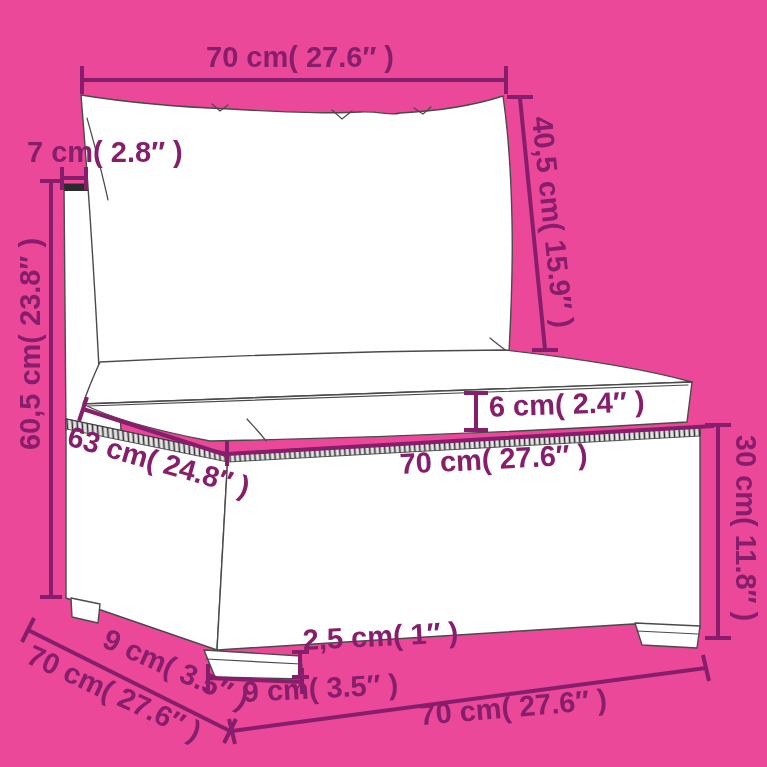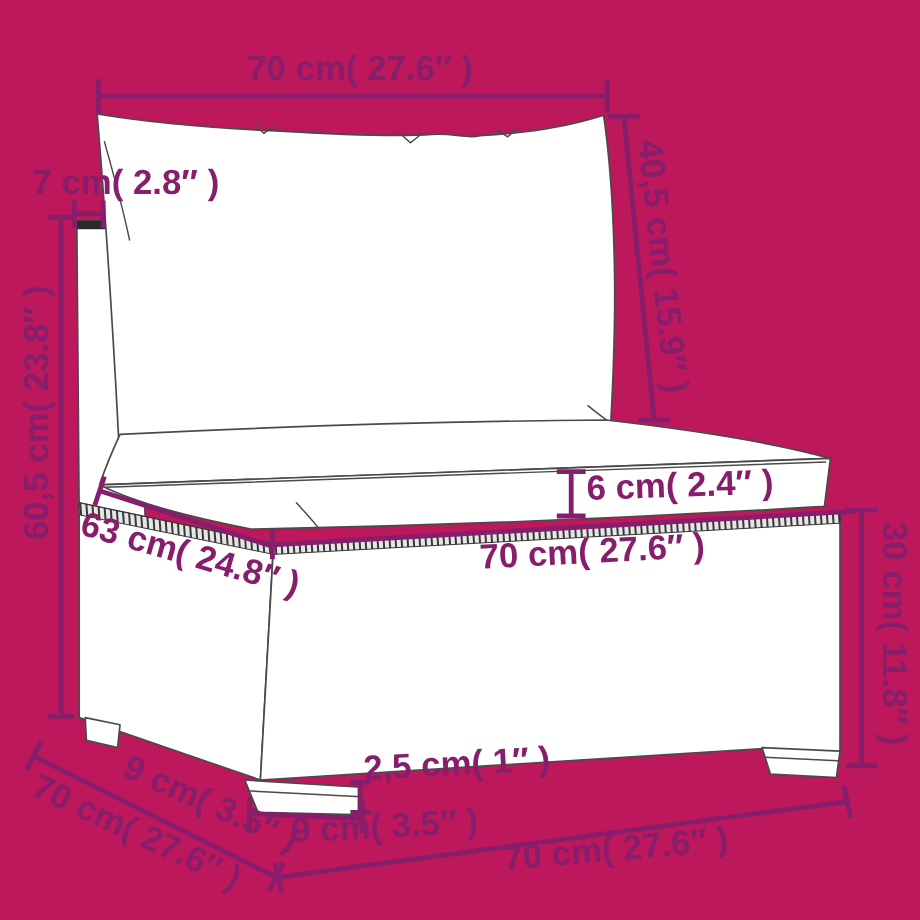--- a/index.html
+++ b/index.html
@@ -1,16 +1,16 @@
 <!DOCTYPE html>
 <html><head>
 <meta charset="utf-8">
 <style>
   html,body{margin:0;padding:0;background:#fff;}
-  .stage{position:relative;width:767px;height:767px;background:#be185d;overflow:hidden;}
+  .stage{position:relative;width:767px;height:767px;background:#ec4899;overflow:hidden;}
   svg{display:block;}
   .dim-text{font-family:"Liberation Sans",sans-serif;font-weight:bold;font-size:29px;fill:#871e6b;}
   .dim-stroke{stroke:#871e6b;stroke-width:4;fill:none;stroke-linecap:butt;}
   .draw{stroke:#4a4a4a;stroke-width:1.4;fill:#ffffff;stroke-linejoin:round;}
   .thin{stroke:#4a4a4a;stroke-width:1.2;fill:none;stroke-linecap:round;}
 </style>
 </head>
 <body>
 
 <div class="stage">

